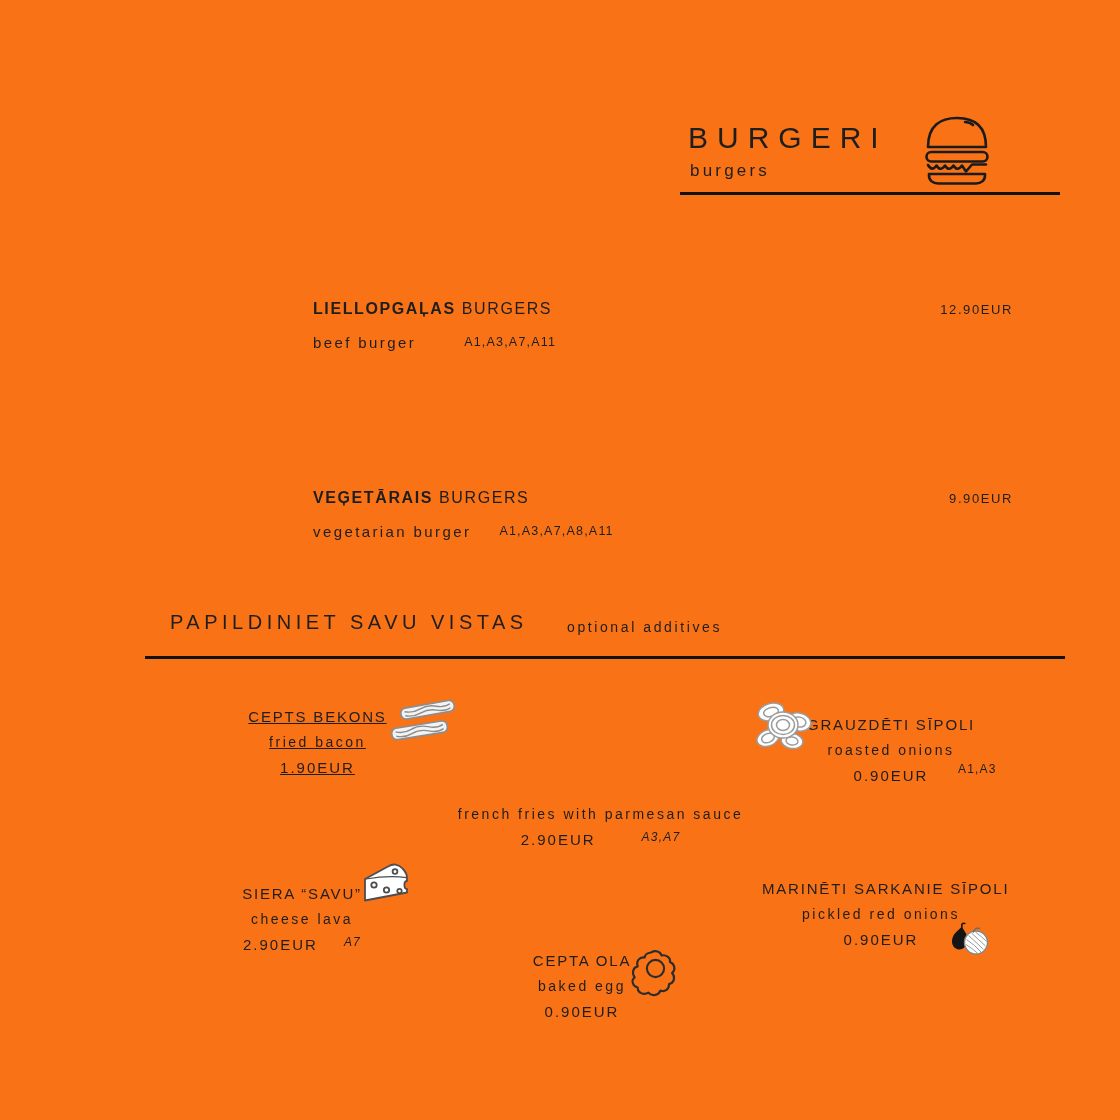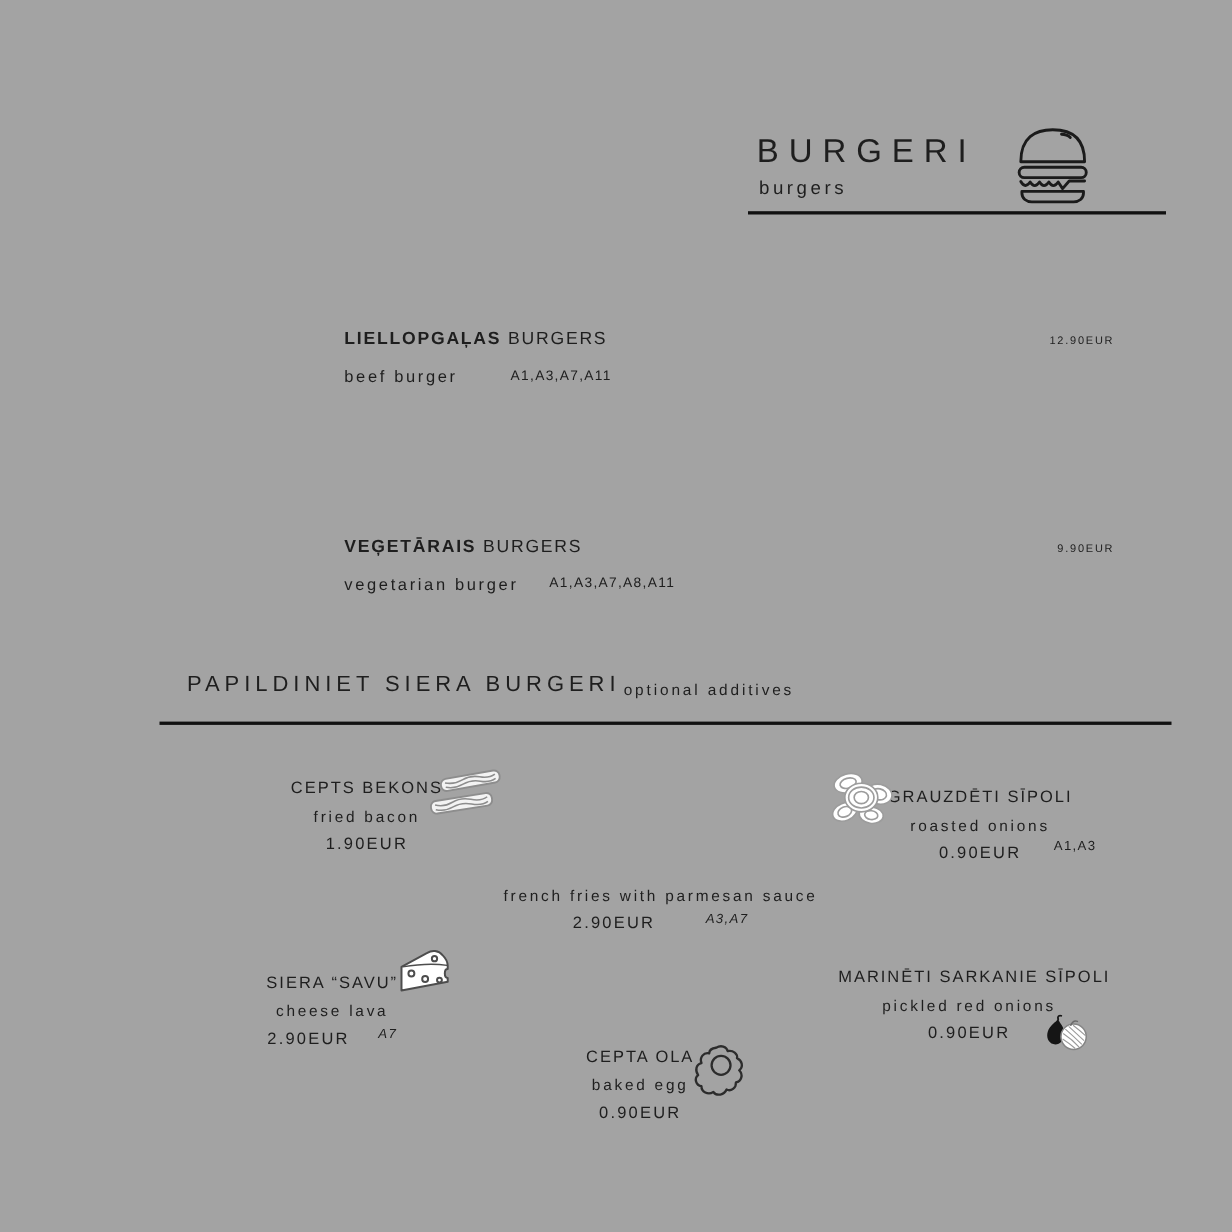--- a/index.html
+++ b/index.html
@@ -1,47 +1,47 @@
 <!DOCTYPE html>
 <html><head>
 <meta charset="utf-8">
 <style>
   * { margin:0; padding:0; box-sizing:border-box; }
   html,body { background:#ffffff; }
   .page {
-    position:relative; width:1120px; height:1120px; background:#a3a3a3;
+    position:relative; width:1120px; height:1120px; background:#f97316;
     font-family:"Liberation Sans", sans-serif; color:#1e1e1e; overflow:hidden;
     line-height:1.15;
   }
   .abs { position:absolute; white-space:nowrap; }
 
   
   .header-title { left:688px; top:121px; font-size:30px; letter-spacing:9px; font-weight:400; }
   .header-sub   { left:690px; top:161px; font-size:17px; letter-spacing:3.2px; }
   .header-rule  { left:680px; top:192px; width:380px; height:3px; background:#111; }
   .hdr-icon     { left:921px; top:112px; }
 
   
   .menu-item { position:absolute; left:313px; width:700px; }
   .mi-row1 { display:flex; justify-content:space-between; align-items:baseline;gap:30px; }
   .mi-name { font-size:16px; letter-spacing:1.6px; }
   .mi-name .bold { font-weight:700; }
-  .mi-price { font-size:10px; letter-spacing:1.6px; }
+  .mi-price { font-size:13px; letter-spacing:1.6px; }
   .mi-row2 { margin-top:16px; font-size:15px; letter-spacing:2.4px; }
   .mi-al { font-size:12.5px; letter-spacing:1.2px; margin-left:48px; position:relative; top:-2px; }
 
   
   .add-title { left:170px; top:611px; font-size:20px; letter-spacing:4.5px; }
   .add-sub   { left:567px; top:619px; font-size:14px; letter-spacing:2.6px; }
   .add-rule  { left:145px; top:656px; width:920px; height:3px; background:#111; }
 
   .ab { position:absolute; text-align:center; white-space:nowrap; }
   .ab-name { display:block; font-size:15px; letter-spacing:1.8px; }
   .ab-tr   { display:block; font-size:14px; letter-spacing:2.5px; margin-top:9px; }
-  .ab-price-line { display:flex; justify-content:center; align-items:flex-start; margin-top:9px; font-size:15px; letter-spacing:2px; }
+  .ab-price-line { display:flex; justify-content:center; align-items:center; margin-top:9px; font-size:15px; letter-spacing:2px; }
   .ab-al { font-size:12px; letter-spacing:1.2px; position:relative; top:-2px;font-style:italic; }
   .gap46 { gap:46px; }
   .gap26 { gap:26px; }
 
   .abi { position:absolute; }
   .al-roasted { left:958px; top:763px; font-size:12px; letter-spacing:1.2px; }
 </style>
 </head>
 <body>
 
@@ -76,25 +76,25 @@
   <div class="menu-item" style="top:489px">
     <div class="mi-row1">
       <span class="mi-name"><span class="bold">VEĢETĀRAIS</span> <span>BURGERS</span></span>
       <span class="mi-price">9.90EUR</span>
     </div>
     <div class="mi-row2">
       <span>vegetarian burger</span><span class="mi-al" style="margin-left:28px">A1,A3,A7,A8,A11</span>
     </div>
   </div>
 
-  <div class="abs add-title">PAPILDINIET SIERA BURGERI</div>
+  <div class="abs add-title">PAPILDINIET SAVU VISTAS</div>
   <div class="abs add-sub">optional additives</div>
   <div class="abs add-rule"></div>
 
-  <div class="ab" style="left:236px; top:708px; width:195px;">
+  <div class="ab" style="left:220px; top:708px; width:195px;text-decoration:underline;">
     <span class="ab-name">CEPTS BEKONS</span>
     <span class="ab-tr">fried bacon</span>
     <span class="ab-price-line">
         <span>1.90EUR</span>
       </span>
   </div>
   <div class="abi" style="left:388px; top:696px;">
     <svg viewBox="0 0 68 56" width="68" height="56">
       <g transform="translate(12,13) rotate(-10)">
         <rect x="0" y="0" width="54" height="11" rx="5" fill="#f3f3f3" stroke="#8d8d8d" stroke-width="1.7"></rect>

